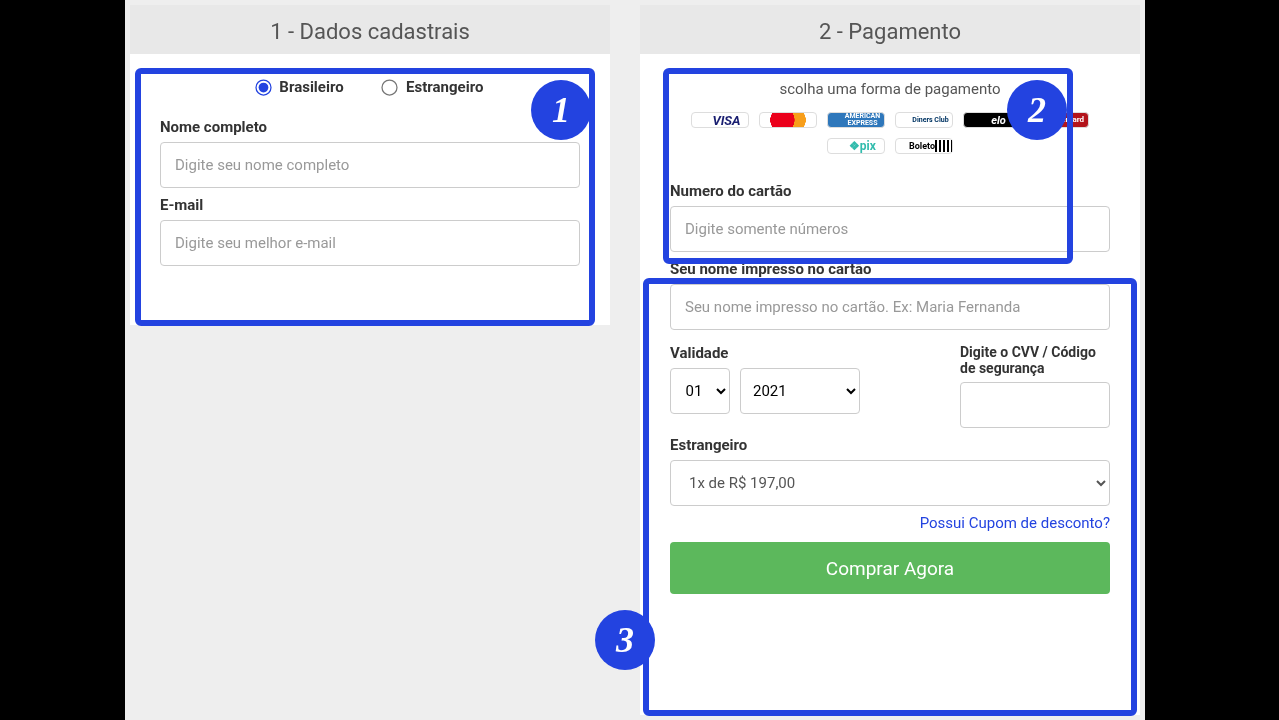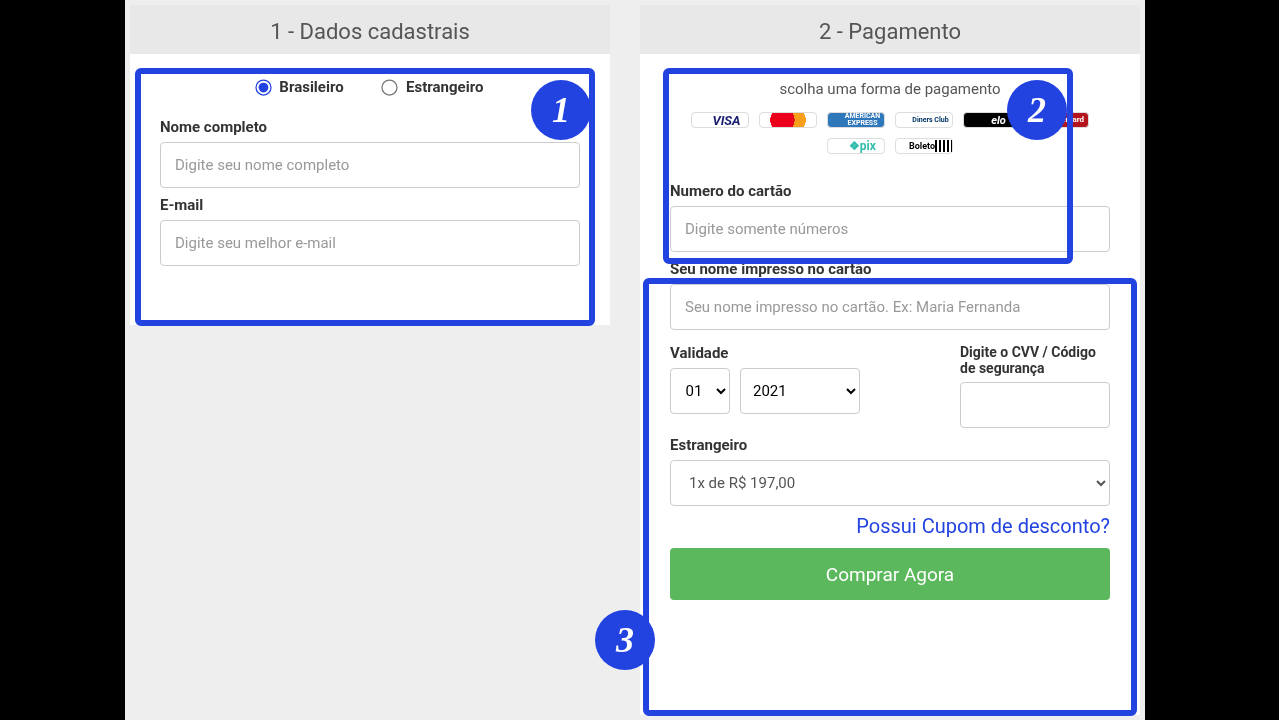--- a/index.html
+++ b/index.html
@@ -28,21 +28,21 @@
   .elo  { background:#000; color:#fff; font-size:11px; font-style: italic; }
   .hiper{ background:#b3131b; color:#fff; font-size:8px; }
   .pix  { color:#32bcad; font-size:12px; }
   .boleto{ font-size:9px; color:#000; flex-direction:row; }
   .bars { display:inline-block; width:40px; height:12px; background: repeating-linear-gradient(90deg,#000 0 2px,#fff 2px 4px); }
   .row { display: flex; gap: 30px; }
   .row .grow { flex: 1; }
   .sel-small { width: 60px; height: 46px; border: 1px solid #ccc; border-radius:4px; padding:0 6px; font-size:15px; background:#fff; margin-right:6px;text-align:center; }
   .sel-mid   { width: 120px; height: 46px; border: 1px solid #ccc; border-radius:4px; padding:0 8px; font-size:15px; background:#fff; }
   .cvv { width: 150px; }
-  .coupon-link { display:block; text-align:right; color:#2343e0; font-size:20px; margin:8px 0 10px; text-decoration:none; }
+  .coupon-link { display:block; text-align:right; color:#2343e0; font-size:15px; margin:8px 0 10px; text-decoration:none; }
   .buy-btn { width:100%; height:52px; background:#5cb85c; color:#fff; border:none; border-radius:4px; font-size:19px; cursor:pointer; }
   .card-body { padding: 0 30px 20px; background:#fff; }
 </style>
 </head>
 <body>
 
 <div class="stage">
 
   <div class="col col-left">
     <div class="panel-header">1 - Dados cadastrais</div>

